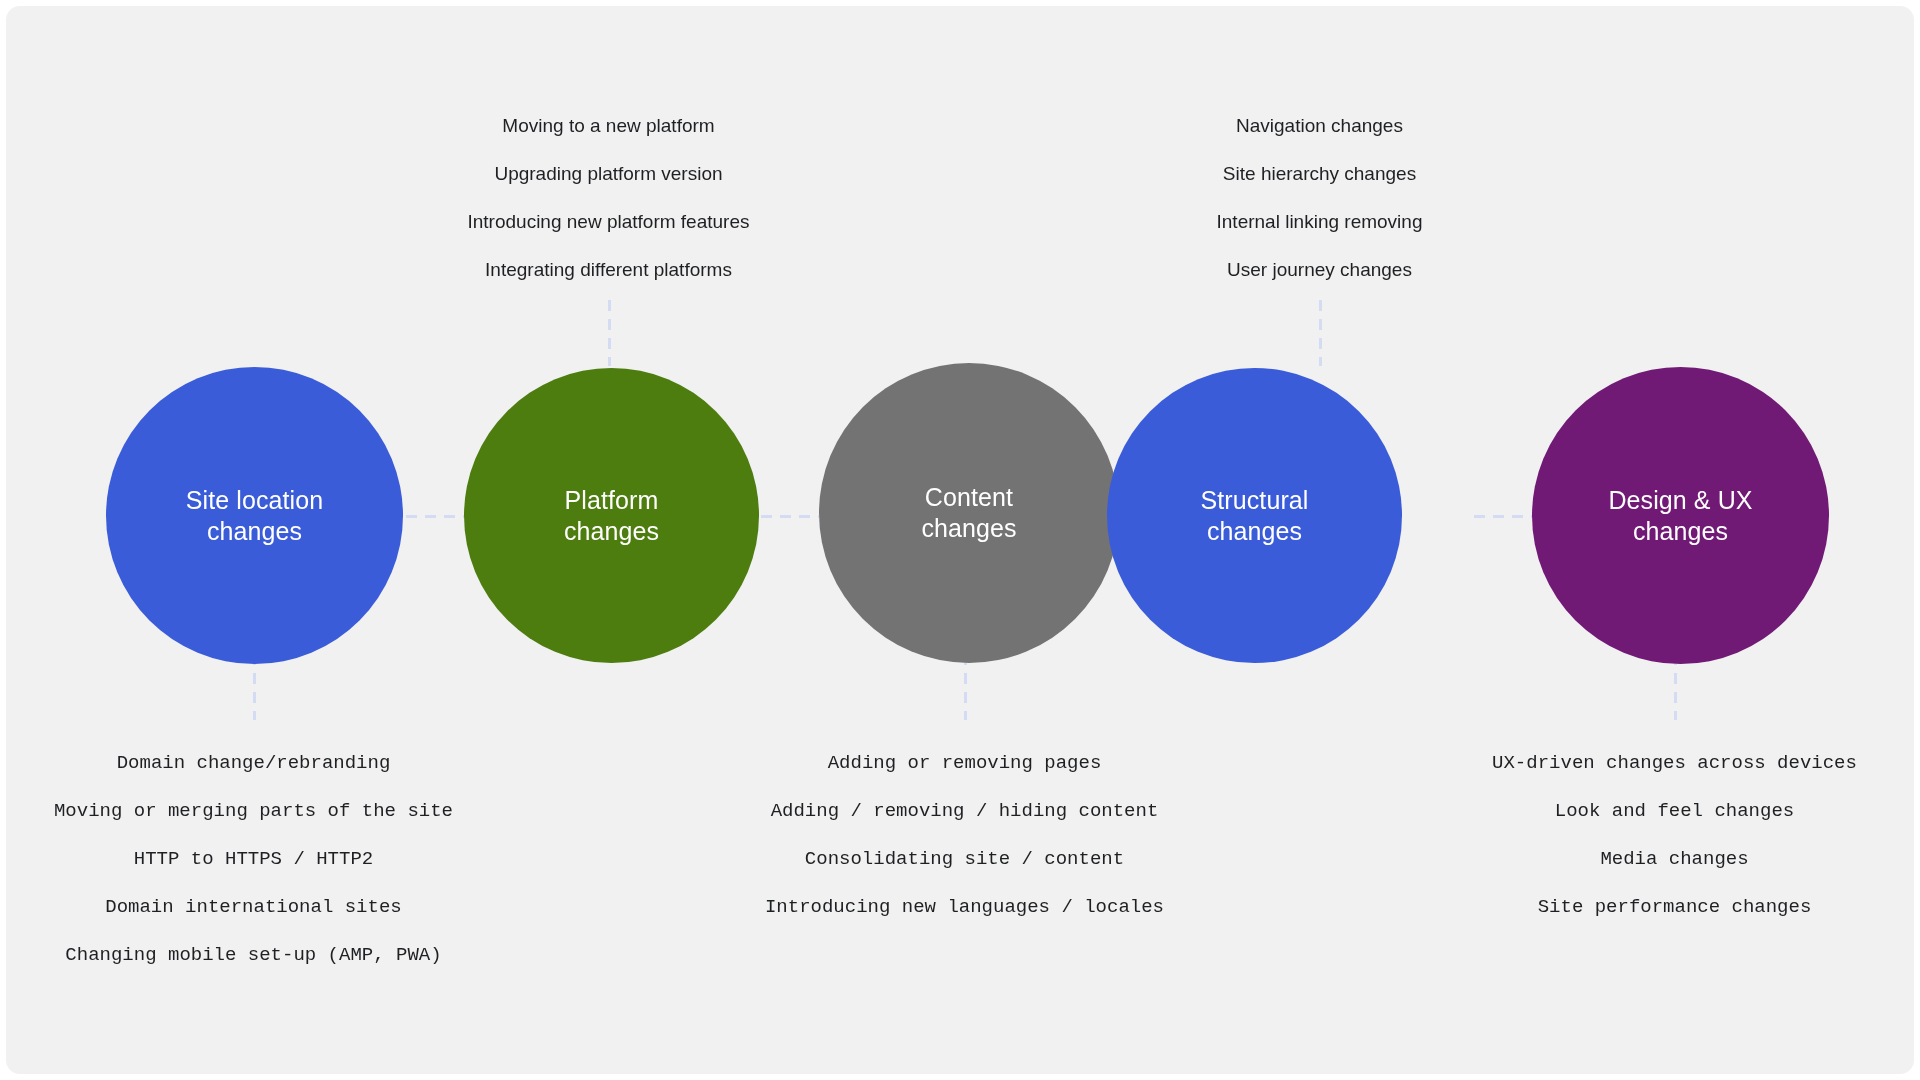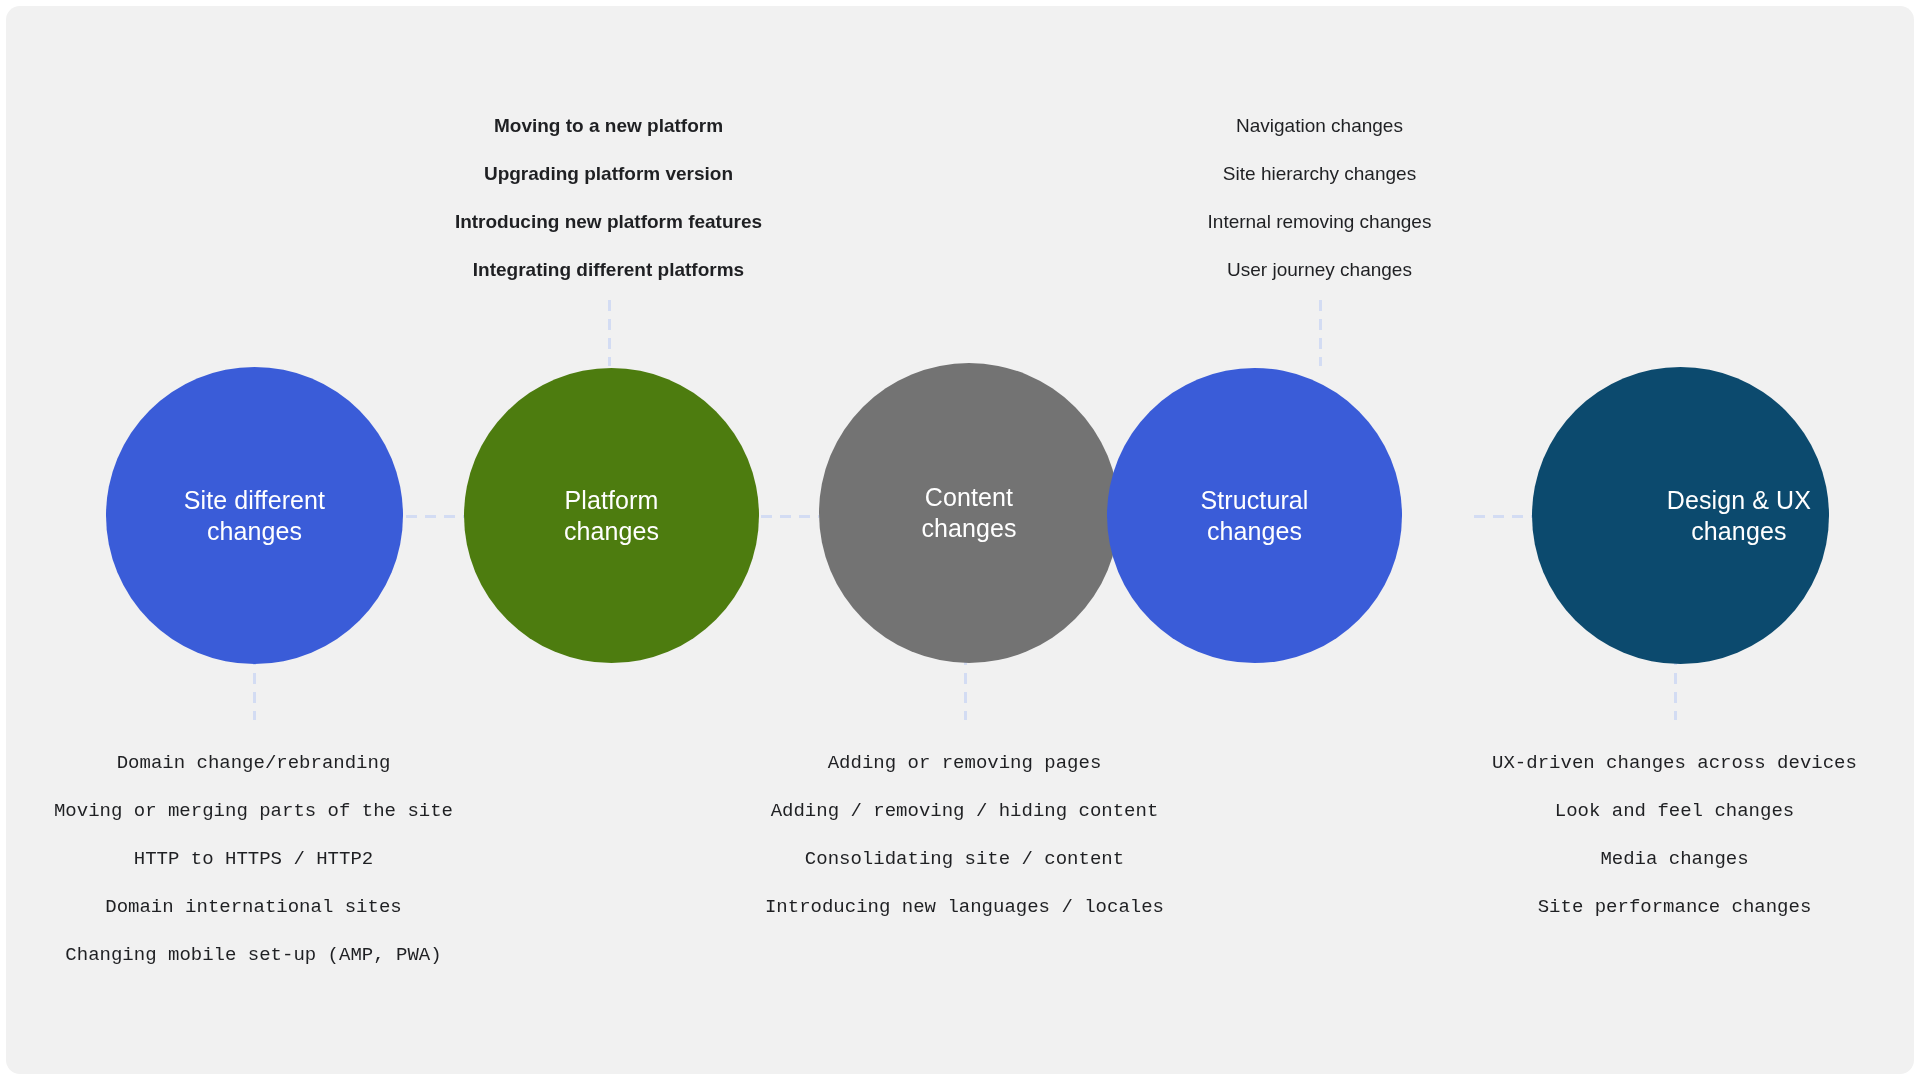--- a/index.html
+++ b/index.html
@@ -89,38 +89,38 @@
   <div class="h-connector" style="left:1113px; width:58px;"></div>
   <div class="h-connector" style="left:1468px; width:58px;"></div>
 
   <div class="v-connector" style="left:247px; top:648px; height:66px;"></div>
   <div class="v-connector" style="left:602px; top:294px; height:66px;"></div>
   <div class="v-connector" style="left:958px; top:648px; height:66px;"></div>
   <div class="v-connector" style="left:1313px; top:294px; height:66px;"></div>
   <div class="v-connector" style="left:1668px; top:648px; height:66px;"></div>
 
   <div class="node" style="left:100px; top:361px; width:297px; height:297px; background:#3a5cd8;">
-    <div class="node-label">Site different
+    <div class="node-label">Site location
 changes</div>
   </div>
 
   <div class="list below" style="left:0px; top:748px; width:495px;">
     <div class="list-item">Domain change/rebranding</div>
     <div class="list-item">Moving or merging parts of the site</div>
     <div class="list-item">HTTP to HTTPS / HTTP2</div>
     <div class="list-item">Domain international sites</div>
     <div class="list-item">Changing mobile set-up (AMP, PWA)</div>
   </div>
 
   <div class="node" style="left:458px; top:362px; width:295px; height:295px; background:#4d7c0f;">
     <div class="node-label">Platform
 changes</div>
   </div>
 
-  <div class="list above" style="left:355px; top:110px; width:495px;font-weight:bold;">
+  <div class="list above" style="left:355px; top:110px; width:495px;">
     <div class="list-item">Moving to a new platform</div>
     <div class="list-item">Upgrading platform version</div>
     <div class="list-item">Introducing new platform features</div>
     <div class="list-item">Integrating different platforms</div>
   </div>
 
   <div class="node" style="left:813px; top:357px; width:300px; height:300px; background:#737373;">
     <div class="node-label">Content
 changes</div>
   </div>
@@ -133,25 +133,25 @@
   </div>
 
   <div class="node" style="left:1101px; top:362px; width:295px; height:295px; background:#3a5cd8;">
     <div class="node-label">Structural
 changes</div>
   </div>
 
   <div class="list above" style="left:1066px; top:110px; width:495px;">
     <div class="list-item">Navigation changes</div>
     <div class="list-item">Site hierarchy changes</div>
-    <div class="list-item">Internal removing changes</div>
+    <div class="list-item">Internal linking removing</div>
     <div class="list-item">User journey changes</div>
   </div>
 
-  <div class="node" style="left:1526px; top:361px; width:297px; height:297px; background:#0c4a6e;justify-content:flex-end;">
+  <div class="node" style="left:1526px; top:361px; width:297px; height:297px; background:#701a75;">
     <div class="node-label">Design &amp; UX
 changes</div>
   </div>
 
   <div class="list below" style="left:1421px; top:748px; width:495px;">
     <div class="list-item">UX-driven changes across devices</div>
     <div class="list-item">Look and feel changes</div>
     <div class="list-item">Media changes</div>
     <div class="list-item">Site performance changes</div>
   </div>

